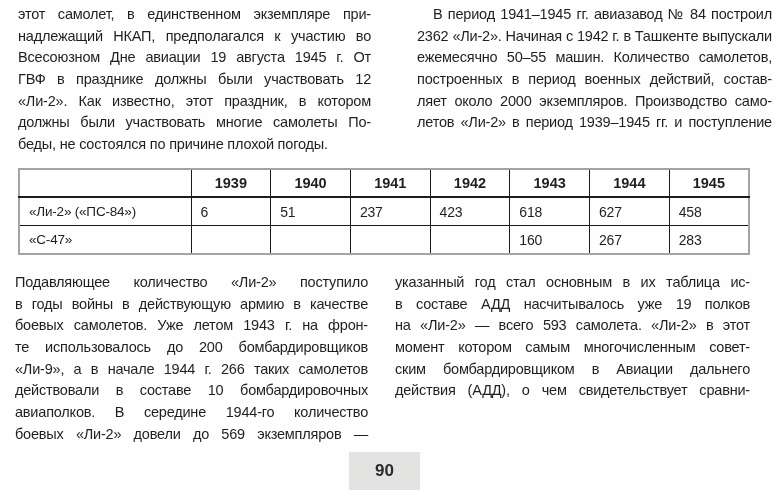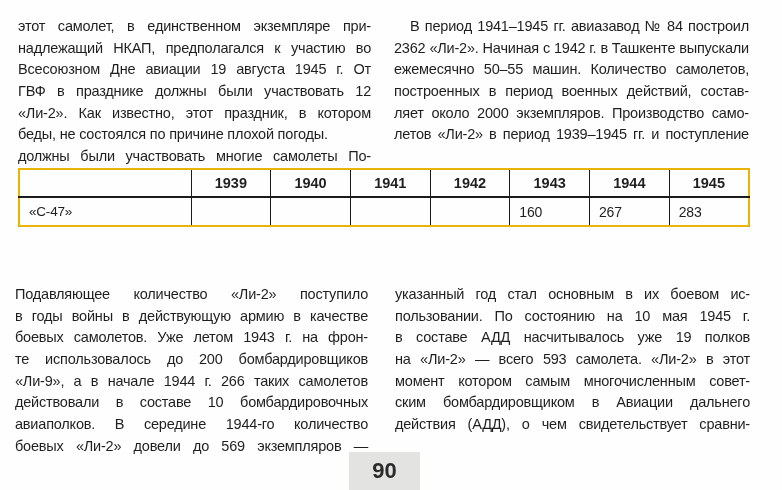--- a/index.html
+++ b/index.html
@@ -9,46 +9,45 @@
     height: 490px;
     background: #fefefe;
     font-family: "Liberation Sans", "DejaVu Sans", sans-serif;
     color: #1f1f1f;
     overflow: hidden;
   }
   .textcol {
     position: absolute;
     font-size: 14.5px;
     letter-spacing: -0.2px;
-    margin-top: 12px;
   }
   .textcol .line {
     display: block;
     height: 21.7px;
     line-height: 21.7px;
     text-align: justify;
     text-align-last: justify;
     white-space: nowrap;
     overflow: visible;
   }
   .textcol .line.last { text-align-last: left; }
   .top-left    { left: 18px;  top: 4px;   width: 353px; }
-  .top-right   { left: 394px; top: 4px;   width: 355px; }
+  .top-right   { left: 417px; top: 4px;   width: 355px; }
   .bottom-left { left: 15px;  top: 272px; width: 353px; }
   .bottom-right{ left: 395px; top: 272px; width: 355px; }
   .indent-first .line:first-child { text-indent: 16px; }
 
   table.prod {
     position: absolute;
     left: 18px;
     top: 168px;
     width: 732px;
     border-collapse: collapse;
     table-layout: fixed;
-    border: 2px solid #eab308;
+    border: 2px solid #a3a3a3;
     font-size: 14px;
   }
   table.prod col.first { width: 172px; }
   table.prod th {
     border: 1.5px solid #1b1b1b;
     border-bottom-width: 2px;
     height: 26px;
     font-weight: bold;
     font-size: 14.5px;
     text-align: center;
@@ -68,38 +67,38 @@
   .page-number {
     position: absolute;
     left: 349px;
     top: 452px;
     width: 71px;
     height: 38px;
     background: #e3e3e1;
     display: flex;
     align-items: center;
     justify-content: center;
-    font-size: 22px;
+    font-size: 17px;
     font-weight: bold;
     color: #2b2b2b;
   }
 </style>
 </head>
 <body>
 
 <div class="page" style="color: rgb(31, 31, 31);">
 
   <section class="textcol top-left">
       <div class="line">этот самолет, в единственном экземпляре при-</div>
       <div class="line">надлежащий НКАП, предполагался к участию во</div>
       <div class="line">Всесоюзном Дне авиации 19 августа 1945 г. От</div>
       <div class="line">ГВФ в празднике должны были участвовать 12</div>
       <div class="line">«Ли-2». Как известно, этот праздник, в котором</div>
+      <div class="line">должны были участвовать многие самолеты По-</div>
       <div class="line last">беды, не состоялся по причине плохой погоды.</div>
-      <div class="line">должны были участвовать многие самолеты По-</div>
     </section>
 
   <section class="textcol top-right indent-first">
       <div class="line">В период 1941–1945 гг. авиазавод № 84 построил</div>
       <div class="line">2362 «Ли-2». Начиная с 1942 г. в Ташкенте выпускали</div>
       <div class="line">ежемесячно 50–55 машин. Количество самолетов,</div>
       <div class="line">построенных в период военных действий, состав-</div>
       <div class="line">ляет около 2000 экземпляров. Производство само-</div>
       <div class="line">летов «Ли-2» в период 1939–1945 гг. и поступление</div>
     </section>
@@ -122,20 +121,30 @@
           <th>1940</th>
           <th>1941</th>
           <th>1942</th>
           <th>1943</th>
           <th>1944</th>
           <th>1945</th>
         </tr>
     </thead>
     <tbody>
         <tr>
+          <td class="label">«Ли-2» («ПС-84»)</td>
+          <td>6</td>
+          <td>51</td>
+          <td>237</td>
+          <td>423</td>
+          <td>618</td>
+          <td>627</td>
+          <td>458</td>
+        </tr>
+        <tr>
           <td class="label">«С-47»</td>
           <td></td>
           <td></td>
           <td></td>
           <td></td>
           <td>160</td>
           <td>267</td>
           <td>283</td>
         </tr>
       </tbody>
@@ -146,22 +155,21 @@
       <div class="line">в годы войны в действующую армию в качестве</div>
       <div class="line">боевых самолетов. Уже летом 1943 г. на фрон-</div>
       <div class="line">те использовалось до 200 бомбардировщиков</div>
       <div class="line">«Ли-9», а в начале 1944 г. 266 таких самолетов</div>
       <div class="line">действовали в составе 10 бомбардировочных</div>
       <div class="line">авиаполков. В середине 1944-го количество</div>
       <div class="line">боевых «Ли-2» довели до 569 экземпляров —</div>
     </section>
 
   <section class="textcol bottom-right">
-      <div class="line">указанный год стал основным в их боевом ис-</div>
-      <div class="line">пользовании. По состоянию на 10 мая 1945 г.</div>
+      <div class="line">указанный год стал основным в их таблица ис-</div>
       <div class="line">в составе АДД насчитывалось уже 19 полков</div>
       <div class="line">на «Ли-2» — всего 593 самолета. «Ли-2» в этот</div>
       <div class="line">момент котором самым многочисленным совет-</div>
       <div class="line">ским бомбардировщиком в Авиации дальнего</div>
       <div class="line">действия (АДД), о чем свидетельствует сравни-</div>
     </section>
 
   <div class="page-number" style="background: rgb(227, 227, 225); color: rgb(43, 43, 43);">90</div>
 
 </div>

